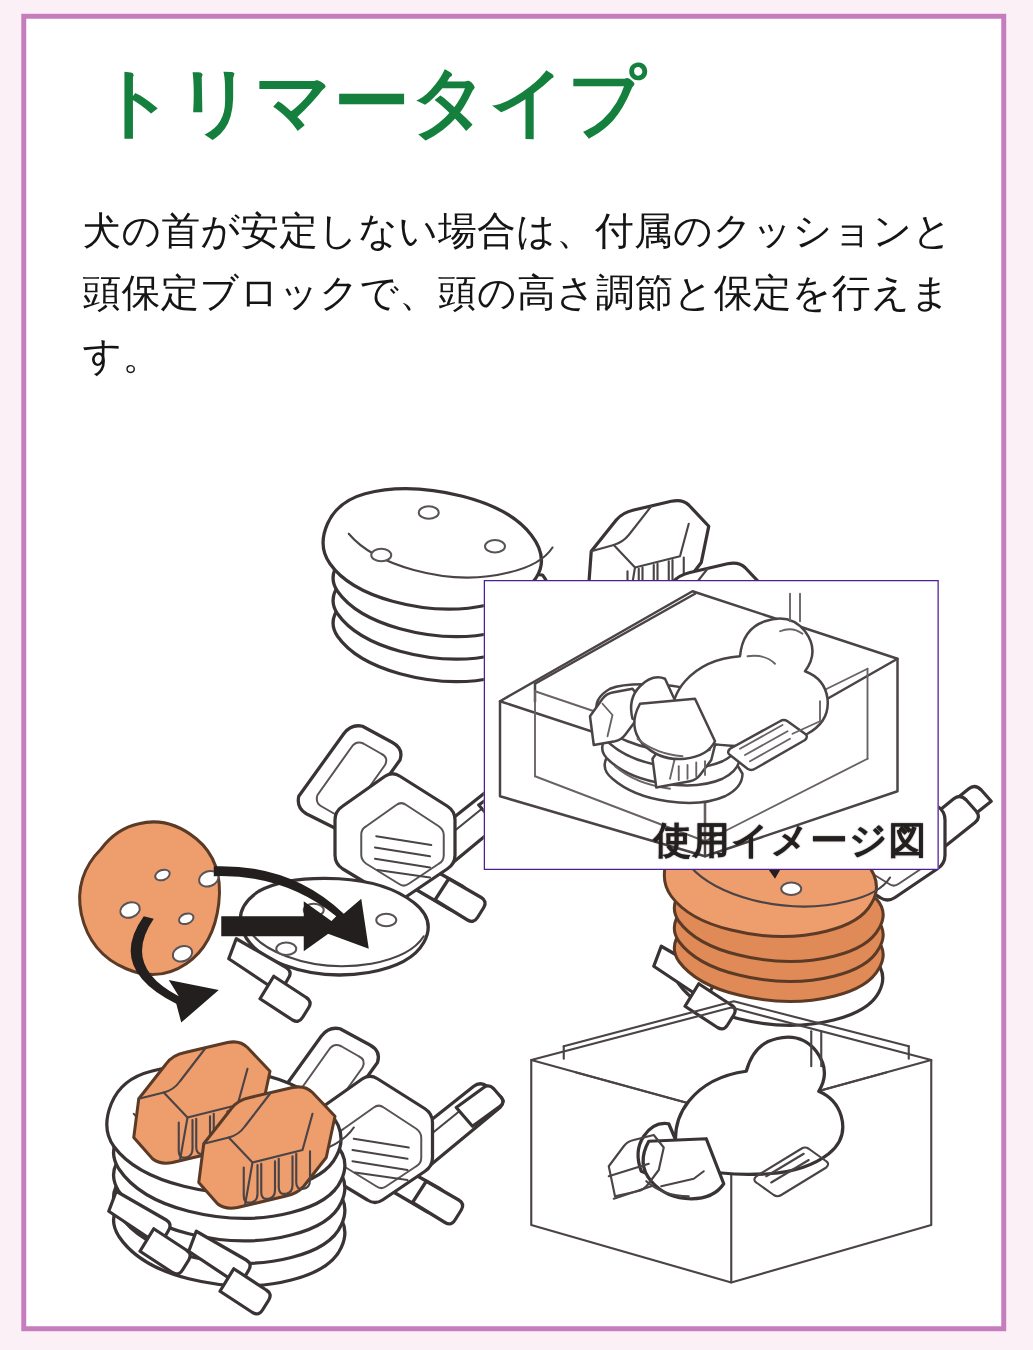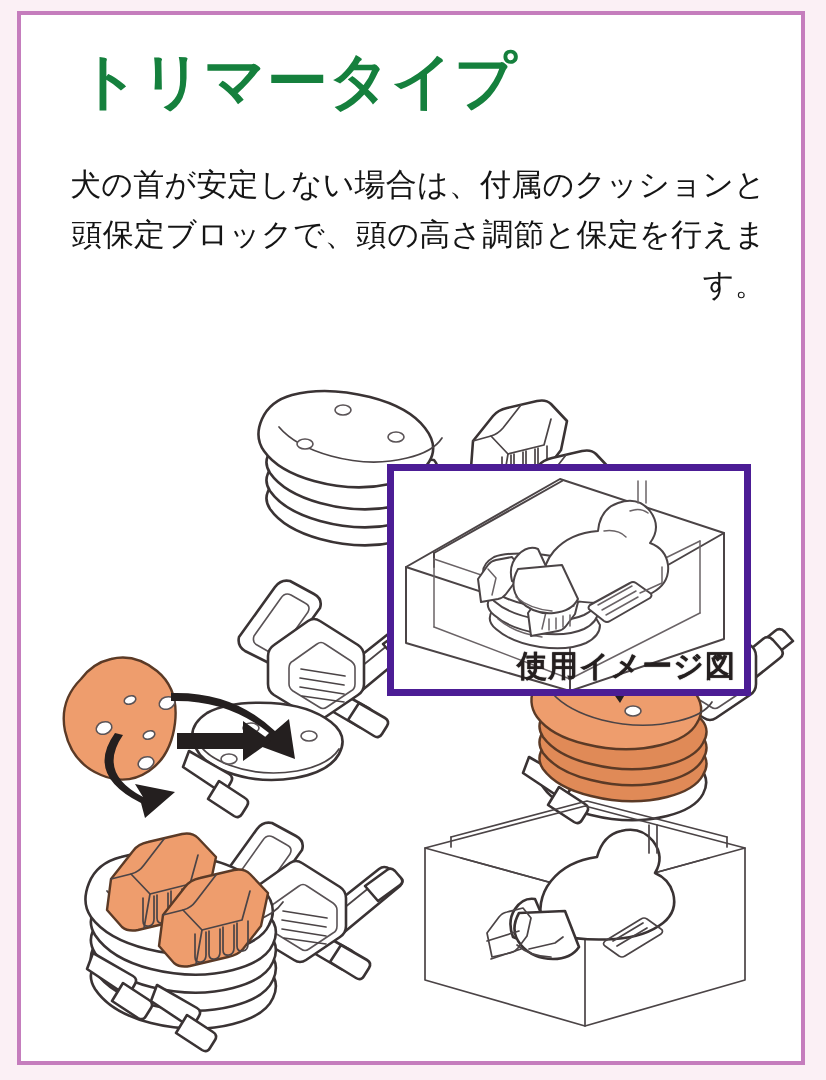--- a/index.html
+++ b/index.html
@@ -39,21 +39,20 @@
 
   .body-copy {
     position: absolute;
     left: 45px;
     top: 145px;
     width: 700px;
     font-size: 31px;
     line-height: 1.62;
     color: #151515;
     letter-spacing: 0.2px;
-    text-align: right;
   }
 
   .illus-area {
     position: absolute;
     left: 0px;
     top: 330px;
     width: 780px;
     height: 710px;
   }
 
@@ -61,21 +60,21 @@
     display: block;
   }
 
   .caption-box {
     position: absolute;
     left: 366px;
     top: 449px;
     width: 364px;
     height: 232px;
     box-sizing: border-box;
-    border: 7px solid #4c1d95;
+    border: 1px solid #4c1d95;
     background: #ffffff;
     overflow: hidden;
   }
 
   .caption-label {
     position: absolute;
     right: 8px;
     bottom: 2px;
     font-size: 30px;
     font-weight: 700;

